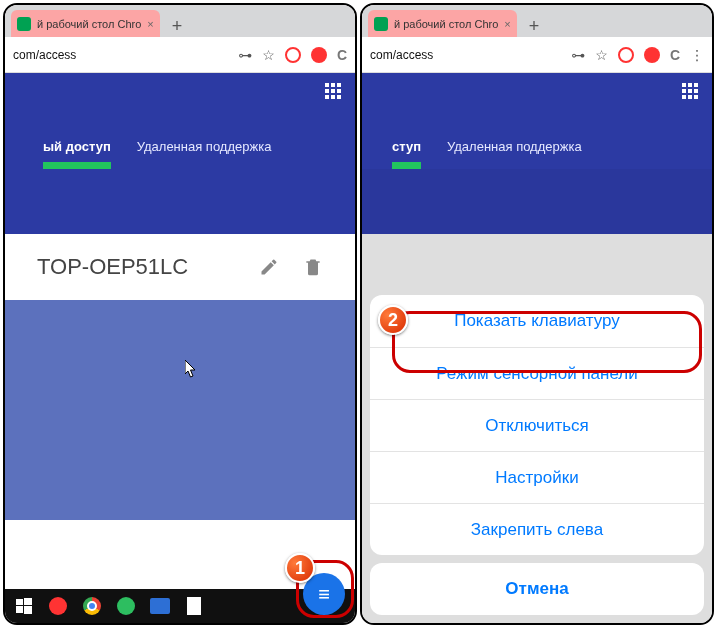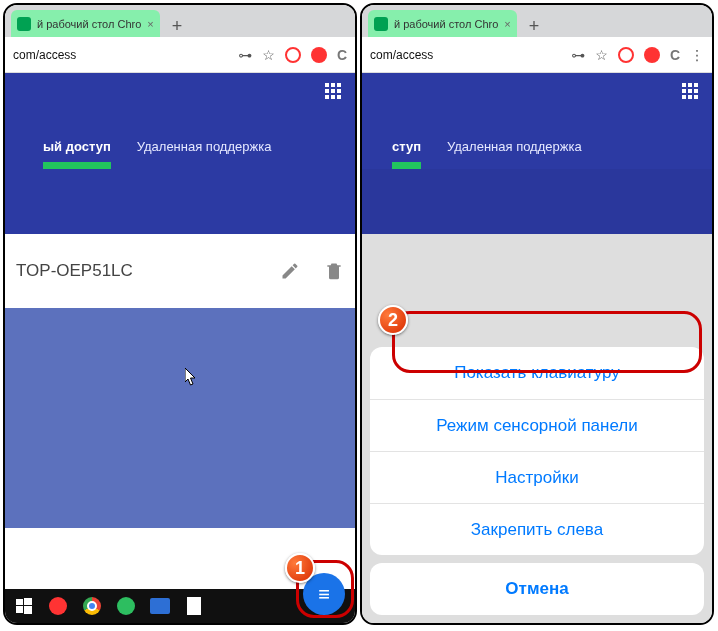--- a/index.html
+++ b/index.html
@@ -34,21 +34,21 @@
   background: #f3f3f3;
   border-radius: 6px 6px 0 0;
   height: 27px;
   padding: 4px 6px;
   display: flex;
   align-items: center;
   gap: 6px;
   font-size: 11px;
   color: #333;
 }
-.tab.active { background: #86efac; }
+.tab.active { background: #fca5a5; }
 .addressbar {
   height: 36px;
   background: #fff;
   display: flex;
   align-items: center;
   padding: 0 8px;
   border-bottom: 1px solid #ddd;
 }
 .url {
   color: #555; font-size: 12px;
@@ -81,24 +81,24 @@
 .gridicon i { background:#fff; width:4px; height:4px; }
 
 
 .content {
   position: relative;
   height: calc(100% - 164px);
 }
 .spacer-blue { height: 65px; background: #2c3aa3; }
 .device-row {
   background:#fff;
-  height: 74px;
+  height: 66px;
   display:flex; align-items:center;
-  padding: 0 11px;
-  font-size: 17px;
+  padding: 0 32px;
+  font-size: 22px;
   color:#444;
 }
 .dev-actions { margin-left:auto; display:flex; gap:24px; }
 .dev-actions svg { width:20px; height:20px; fill:#888; }
 
 .remote-area {
   background:#5c71bd;
   position:relative;
   height: 220px;
 }
@@ -321,20 +321,21 @@
   </div>
 
   <div class="content" style="background:#e8e8e8">
     <div class="spacer-blue"></div>
 
     <div class="sheet-backdrop" style="top:0; background:rgba(0,0,0,.04); position:absolute; padding-top:60px;">
       <div class="sheet">
         <div class="sheet-group">
           <div class="sheet-btn">Показать клавиатуру</div>
           <div class="sheet-btn">Режим сенсорной панели</div>
+          <div class="sheet-btn">Отключиться</div>
           <div class="sheet-btn">Настройки</div>
           <div class="sheet-btn">Закрепить слева</div>
         </div>
         <div class="sheet-cancel">Отмена</div>
       </div>
     </div>
   </div>
 </div>
 
 <div class="callout" style="left:392px; top:311px; width:310px; height:62px;"></div>

